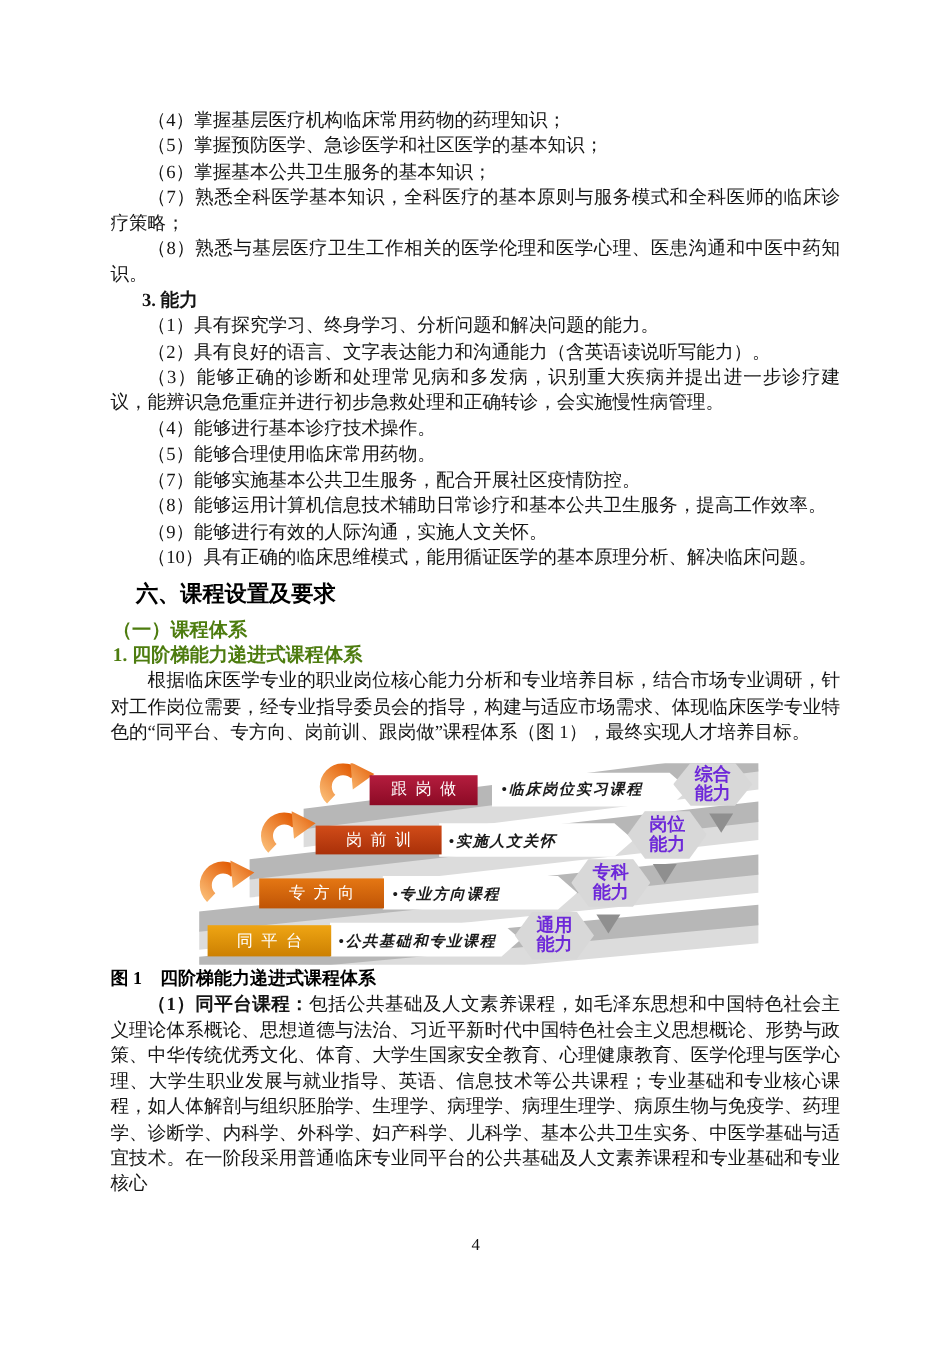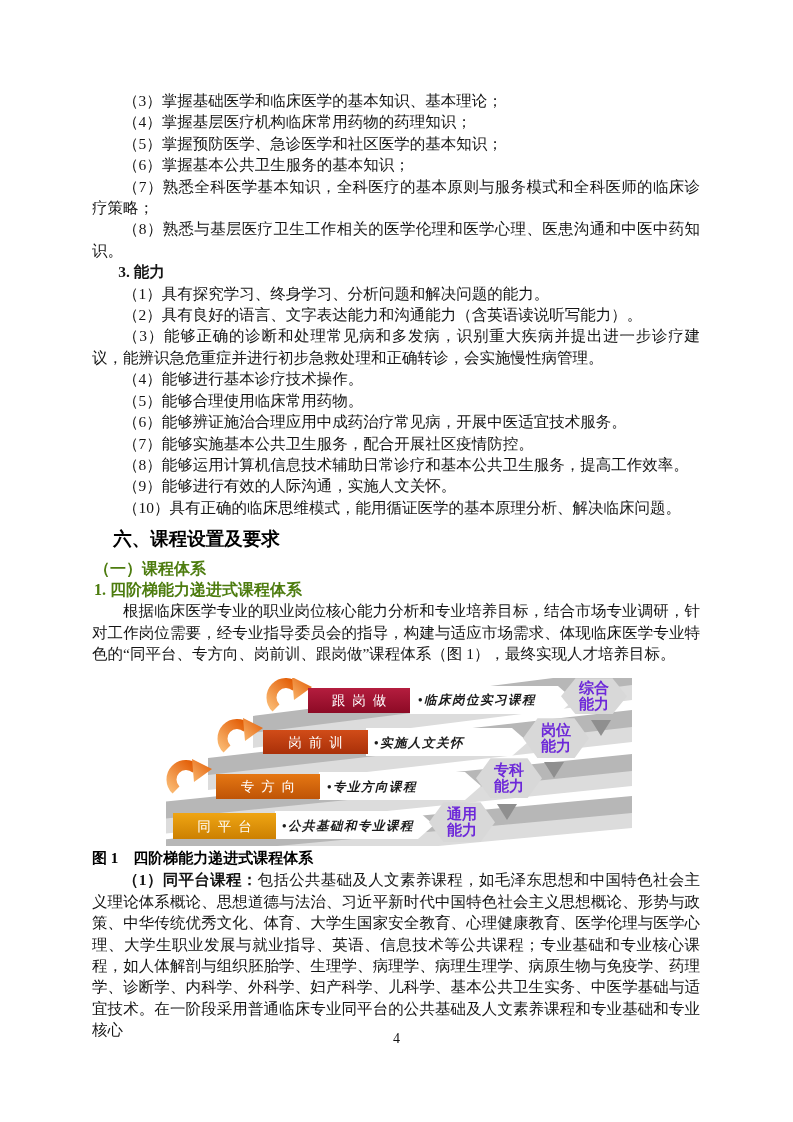--- a/index.html
+++ b/index.html
@@ -25,21 +25,21 @@
   .para-lead{font-weight:bold;}
   
   .figure{position:relative;width:478px;height:168px;margin:14px 0 0 74px;}
   .fig-svg{position:absolute;left:0;top:0;}
   .step-box{
     position:absolute;color:#fff;font-size:13.5px;line-height:1;
     display:flex;align-items:center;justify-content:center;
     letter-spacing:7px;text-indent:7px;
     font-family:"Liberation Sans","DejaVu Sans",sans-serif;
   }
-  .s0{left:142px;top:10px;width:102px;height:25px;background:linear-gradient(180deg,#b41d3e,#8c0a25);}
+  .s0{left:142px;top:10px;width:90px;height:25px;background:linear-gradient(180deg,#b41d3e,#8c0a25);}
   .s1{left:97px;top:52px;width:105px;height:24px;background:linear-gradient(180deg,#d14c18,#a93009);}
   .s2{left:50px;top:96px;width:104px;height:25px;background:linear-gradient(180deg,#e57713,#bf5406);}
   .s3{left:7px;top:135px;width:103px;height:26px;background:linear-gradient(180deg,#efa513,#cc8002);}
   .band-text{
     position:absolute;font-size:12.5px;font-weight:bold;font-style:italic;
     letter-spacing:1.5px;color:#1b1b1b;white-space:nowrap;
     font-family:"Liberation Serif","DejaVu Serif",serif;
   }
   .b0{left:252px;top:14px;}
   .b1{left:208px;top:57px;}
@@ -63,34 +63,32 @@
     position:absolute;top:1031px;left:0;width:793px;text-align:center;
     font-size:14px;color:#111;
   }
 </style>
 </head>
 <body>
 
 <div class="page">
   <div class="content">
 
-    <p class="body-p">（3）掌握基础医学和临床医学的基本知识、基本理论；</p>
     <p class="body-p">（4）掌握基层医疗机构临床常用药物的药理知识；</p>
     <p class="body-p">（5）掌握预防医学、急诊医学和社区医学的基本知识；</p>
     <p class="body-p">（6）掌握基本公共卫生服务的基本知识；</p>
     <p class="body-p">（7）熟悉全科医学基本知识，全科医疗的基本原则与服务模式和全科医师的临床诊疗策略；</p>
     <p class="body-p">（8）熟悉与基层医疗卫生工作相关的医学伦理和医学心理、医患沟通和中医中药知识。</p>
 
     <p class="body-p h-ability">3. 能力</p>
     <p class="body-p">（1）具有探究学习、终身学习、分析问题和解决问题的能力。</p>
     <p class="body-p">（2）具有良好的语言、文字表达能力和沟通能力（含英语读说听写能力）。</p>
     <p class="body-p">（3）能够正确的诊断和处理常见病和多发病，识别重大疾病并提出进一步诊疗建议，能辨识急危重症并进行初步急救处理和正确转诊，会实施慢性病管理。</p>
     <p class="body-p">（4）能够进行基本诊疗技术操作。</p>
     <p class="body-p">（5）能够合理使用临床常用药物。</p>
-    <p class="body-p">（6）能够辨证施治合理应用中成药治疗常见病，开展中医适宜技术服务。</p>
     <p class="body-p">（7）能够实施基本公共卫生服务，配合开展社区疫情防控。</p>
     <p class="body-p">（8）能够运用计算机信息技术辅助日常诊疗和基本公共卫生服务，提高工作效率。</p>
     <p class="body-p">（9）能够进行有效的人际沟通，实施人文关怀。</p>
     <p class="body-p">（10）具有正确的临床思维模式，能用循证医学的基本原理分析、解决临床问题。</p>
 
     <div class="sec-h1">六、课程设置及要求</div>
     <div class="sec-h2">（一）课程体系</div>
     <div class="sec-h3">1. 四阶梯能力递进式课程体系</div>
     <p class="body-p">根据临床医学专业的职业岗位核心能力分析和专业培养目标，结合市场专业调研，针对工作岗位需要，经专业指导委员会的指导，构建与适应市场需求、体现临床医学专业特色的“同平台、专方向、岗前训、跟岗做”课程体系（图 1），最终实现人才培养目标。</p>
 

